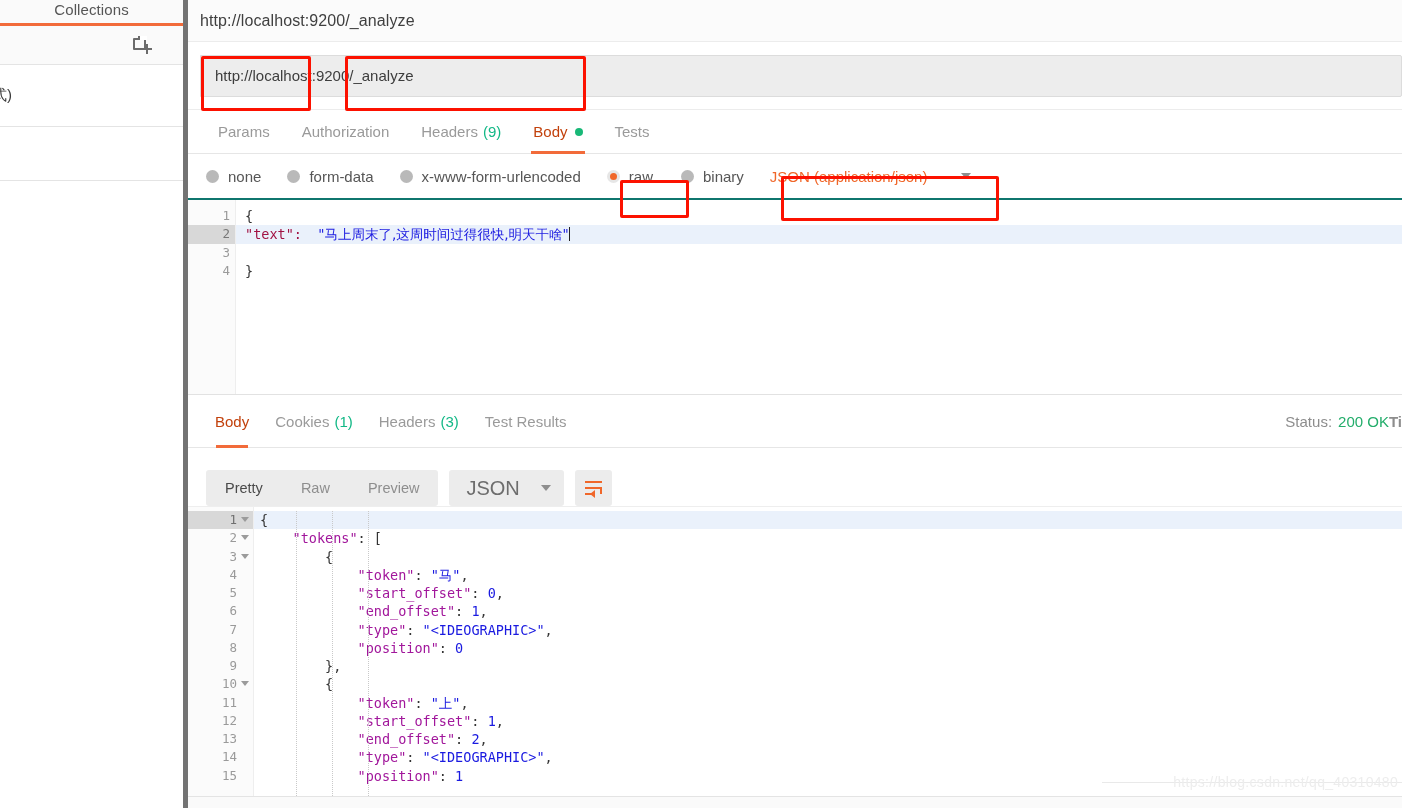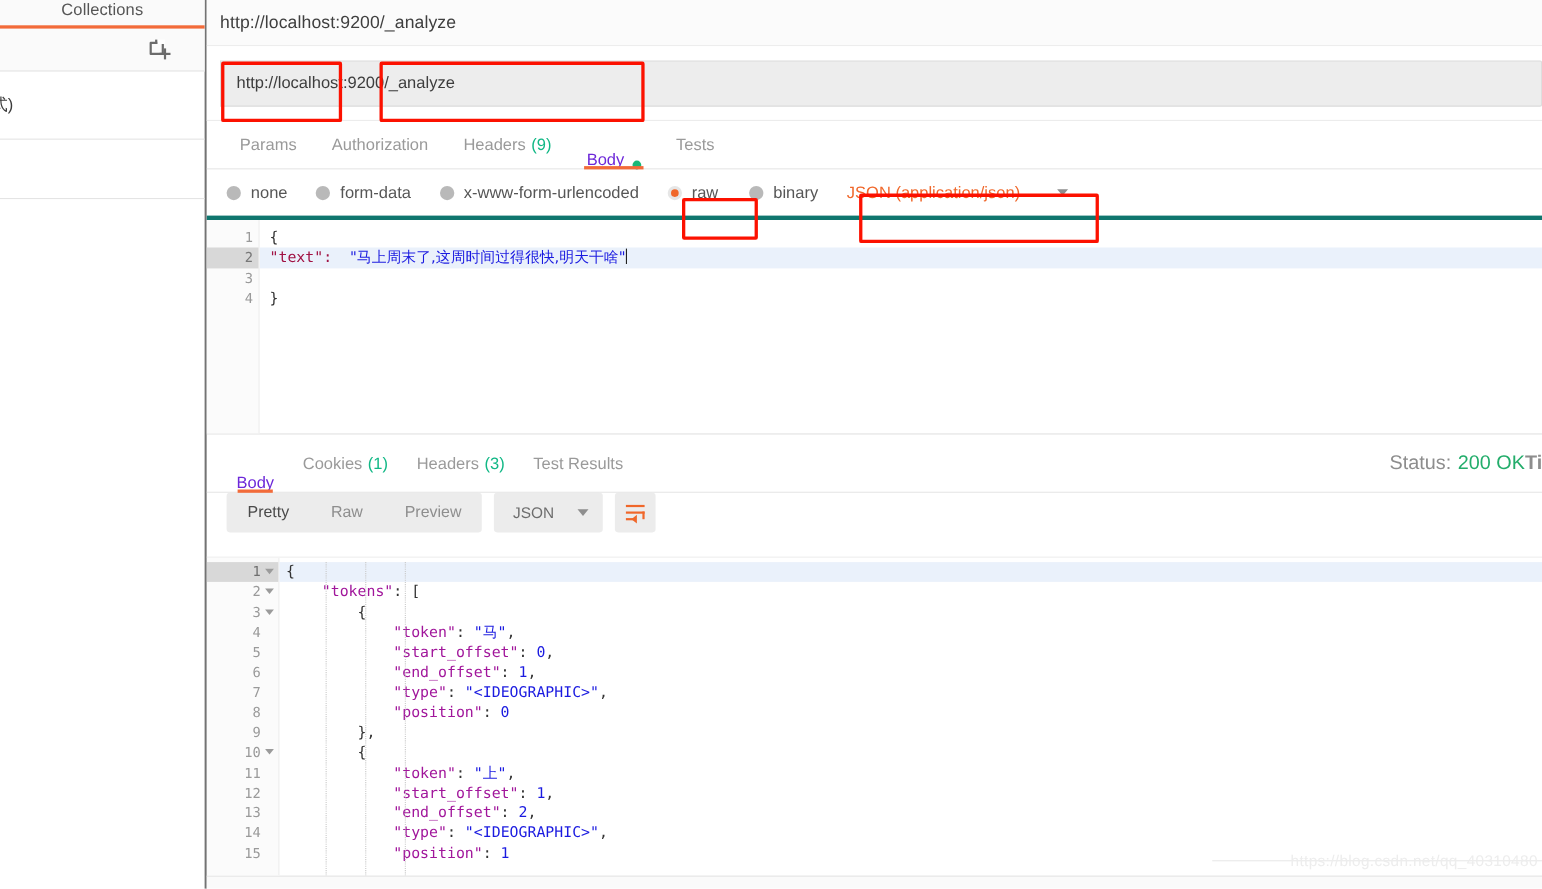--- a/index.html
+++ b/index.html
@@ -8,21 +8,21 @@
     background: #ffffff;
     font-family: "Liberation Sans", sans-serif;
     overflow: hidden;
   }
   .app { position: relative; width: 1402px; height: 808px; display: flex; background:#fff; }
 
   
   .sidebar {
     width: 188px; height: 808px;
     background: #ffffff;
-    border-right: 2px solid #737373;
+    border-right: 5px solid #737373;
     position: relative; flex: none;
   }
   .sb-tabbar {
     height: 26px; display: flex; align-items: flex-start;
     justify-content: center; position: relative;
     background: #fafafa;
   }
   .sb-tab {
     font-size: 15px; color: #555; padding: 1px 8px 4px 8px;
     letter-spacing: .1px;
@@ -90,31 +90,31 @@
   }
 
   .req-tabs {
     height: 44px; display:flex; align-items:center;
     border-bottom: 1px solid #e6e6e6; padding-left: 14px; gap: 0;
   }
   .rtab {
     font-size: 15px; color: #9a9a9a; padding: 0 16px; height:44px;
     display:flex; align-items:center; position: relative; white-space:nowrap;
   }
-  .rtab.active { color: #6d28d9; align-items: flex-end; }
+  .rtab.active { color: #c2410c; }
   .rtab.active::after {
     content:""; position:absolute; left:14px; right:14px; bottom:0;
     height:3px; background:#f26b3a;
   }
   .cnt-green { color: #12b886; margin-left: 5px; }
   .dot-green { width:8px;height:8px;border-radius:50%;background:#18b877;display:inline-block;margin-left:7px; }
 
   .body-type-row {
     height: 46px; display:flex; align-items:center;
-    padding-left: 18px; gap: 0; border-bottom:4px solid #0f766e;
+    padding-left: 18px; gap: 0; border-bottom:2px solid #0f766e;
     position: relative;
   }
   .radio-opt { display:flex; align-items:center; margin-right: 26px; font-size: 15px; color: #565656; white-space:nowrap; }
   .radio-opt .rb {
     width: 13px; height: 13px; border-radius: 50%;
     background: #b9b9b9; margin-right: 9px; display:block; flex:none;
   }
   .radio-opt.sel .rb {
     background: #e6e6e6; position: relative;
   }
@@ -157,37 +157,37 @@
   .caret-bar { display:inline-block; width:1px; height:14px; background:#222; vertical-align:-2px; }
 
   
   .resp-tabs {
     height: 53px; display:flex; align-items:center;
     padding-left: 14px; border-bottom: 1px solid #e6e6e6;
     position: relative;
   }
   .resp-status {
     position:absolute; right: 0px; top: 50%; transform: translateY(-50%);
-    display:flex; align-items:center; font-size: 18px; color:#8d8d8d; white-space:nowrap;
+    display:flex; align-items:center; font-size: 15px; color:#8d8d8d; white-space:nowrap;
   }
   .resp-status .v { color: #23ad6b; margin-left: 6px; }
   .resp-status .time { margin-left: 0; font-weight: bold; }
 
   .resp-toolbar {
-    height: 58px; display:flex; align-items:flex-start; padding-left: 18px; gap: 11px;
+    height: 58px; display:flex; align-items:flex-end; padding-left: 18px; gap: 11px;
   }
   .seg {
     display:flex; background: #ececec; border-radius: 3px; height: 36px; align-items:center;
   }
   .seg .s { font-size:14.5px; color:#8e8e8e; padding: 0 19px; height:36px; display:flex; align-items:center; }
   .seg .s.active { color: #4a4a4a; }
   .fmt-select {
     display:flex; align-items:center; gap: 21px; background:#ececec;
     height:36px; border-radius:3px; padding: 0 13px 0 17px;
-    font-size:14px; color:#6d6d6d;
+    font-size:20px; color:#6d6d6d;
   }
   .wrap-btn {
     width: 37px; height: 36px; background: #ececec; border-radius:3px;
     display:flex; align-items:center; justify-content:center;
   }
   .wrap-icon { width:17px; height:14px; position:relative; display:block; }
   .wrap-icon i { position:absolute; background:#f0672a; height:2px; left:0; display:block; }
   .wrap-icon .l1 { top:0; width:17px; }
   .wrap-icon .l2 { top:6px; width:17px; }
   .wrap-icon .l3 { top:12px; width:9px; }

